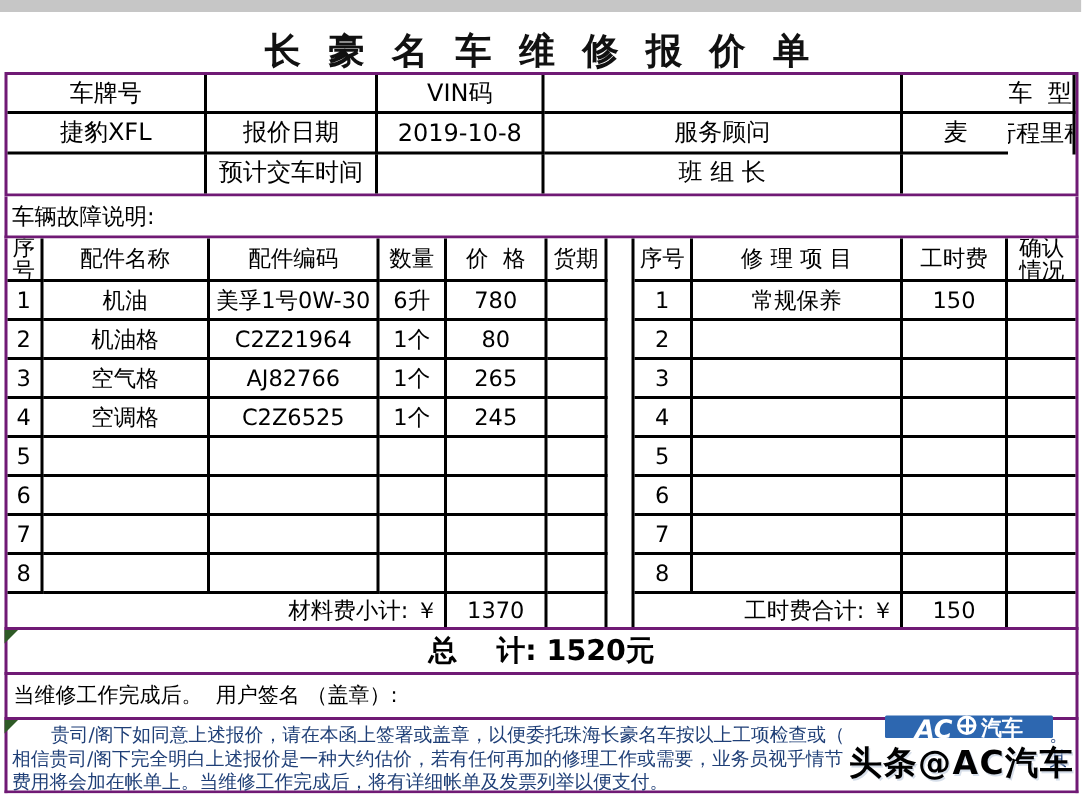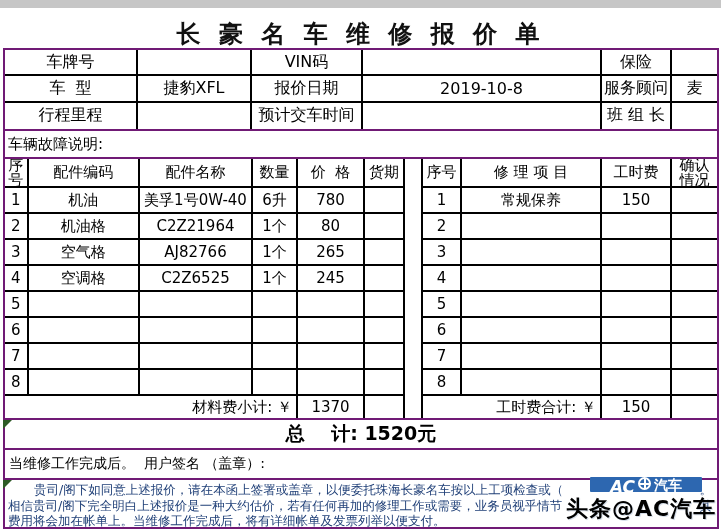--- a/index.html
+++ b/index.html
@@ -82,21 +82,20 @@
 
   <div class="topbar"></div>
 
   <div class="title">长 豪 名 车 维 修 报 价 单</div>
 
   <div class="sect info">
     <div class="c">车牌号</div>
     <div class="c"></div>
     <div class="c">VIN码</div>
     <div class="c"></div>
-    <div class="c">保险</div>
     <div class="c lastc"></div>
 
     <div class="c">车  型</div>
     <div class="c">捷豹XFL</div>
     <div class="c">报价日期</div>
     <div class="c">2019-10-8</div>
     <div class="c">服务顾问</div>
     <div class="c lastc">麦</div>
 
     <div class="c lastr">行程里程</div>
@@ -107,34 +106,34 @@
     <div class="c lastc lastr"></div>
   </div>
 
   <div class="sect no-top fault">
     <span>车辆故障说明:</span>
   </div>
 
   <div class="sect no-top main">
 
     <div class="c wrap">序号</div>
+    <div class="c">配件名称</div>
     <div class="c">配件编码</div>
-    <div class="c">配件名称</div>
     <div class="c">数量</div>
     <div class="c">价  格</div>
     <div class="c">货期</div>
     <div class="c gapc"></div>
     <div class="c">序号</div>
     <div class="c">修 理 项 目</div>
     <div class="c">工时费</div>
     <div class="c wrap lastc">确认情况</div>
 
     <div class="c">1</div>
     <div class="c">机油</div>
-    <div class="c">美孚1号0W-40</div>
+    <div class="c">美孚1号0W-30</div>
     <div class="c">6升</div>
     <div class="c">780</div>
     <div class="c"></div>
     <div class="c gapc"></div>
     <div class="c">1</div>
     <div class="c">常规保养</div>
     <div class="c">150</div>
     <div class="c lastc"></div>
 
     <div class="c">2</div>

